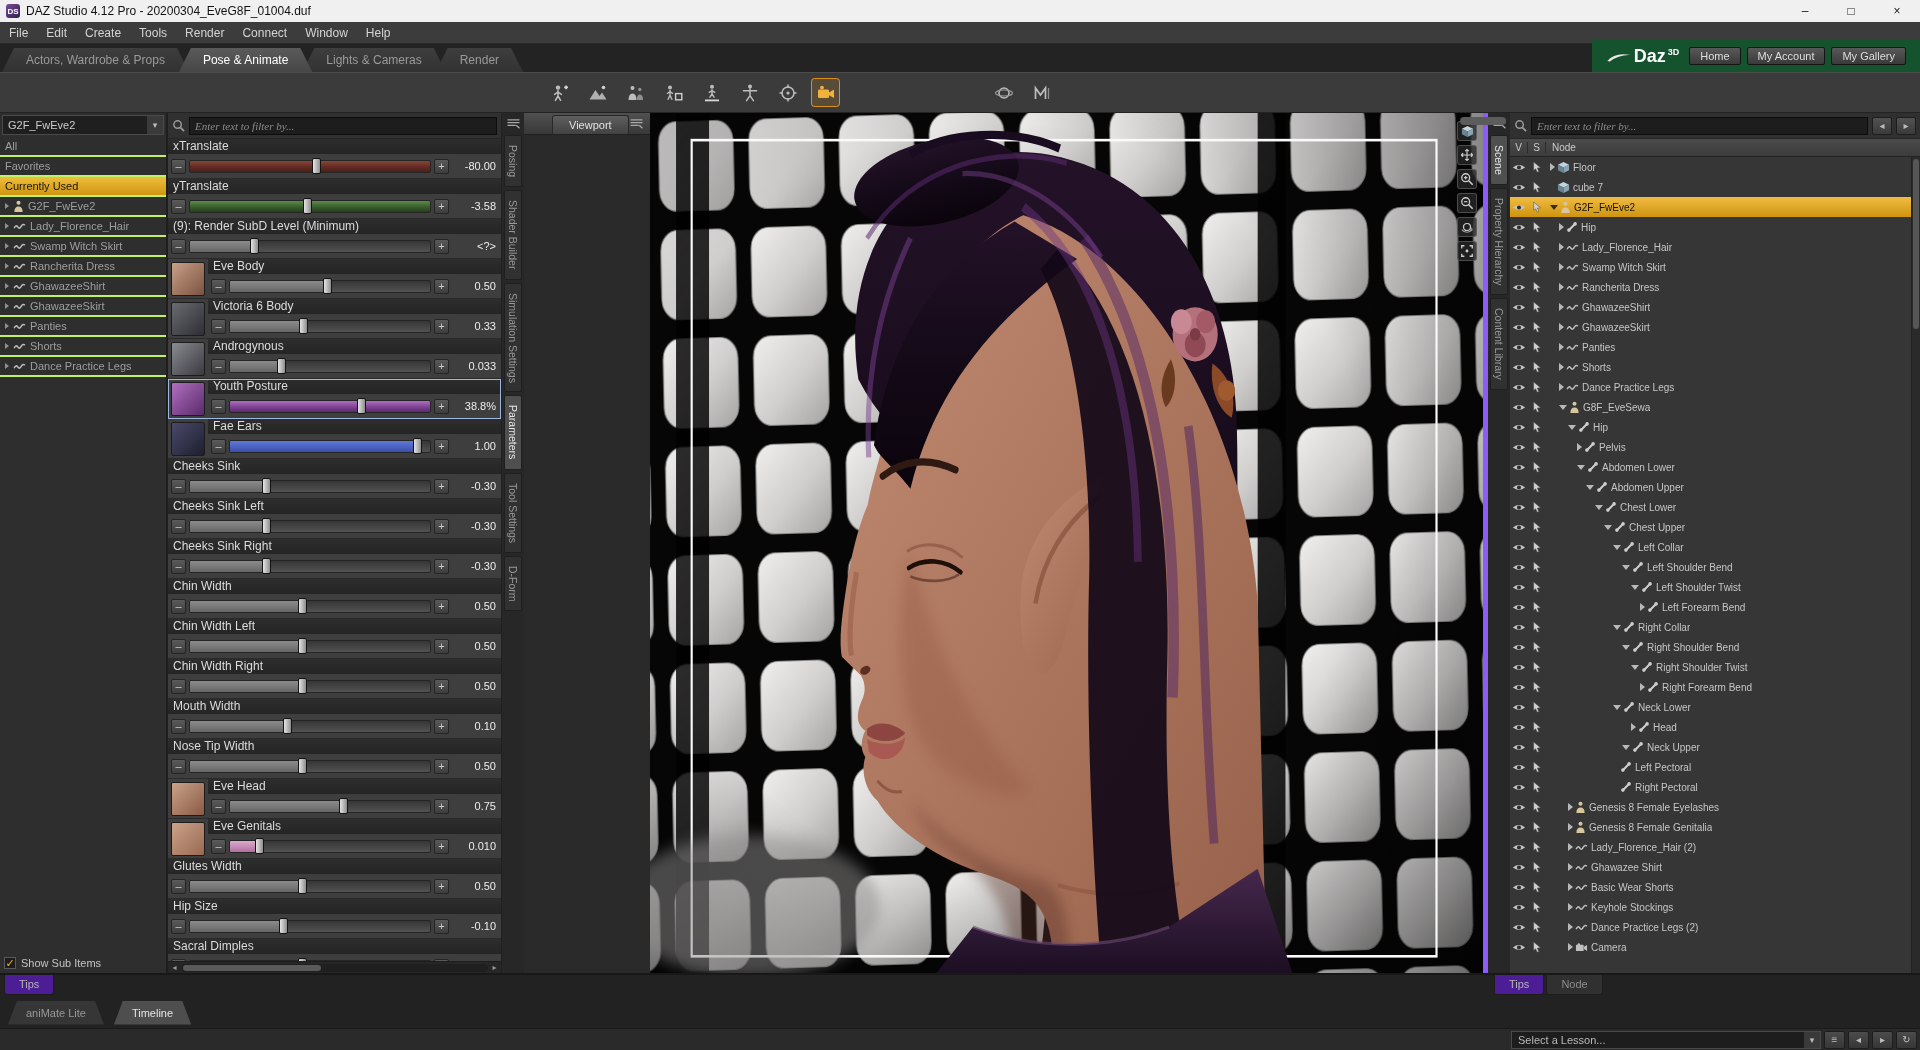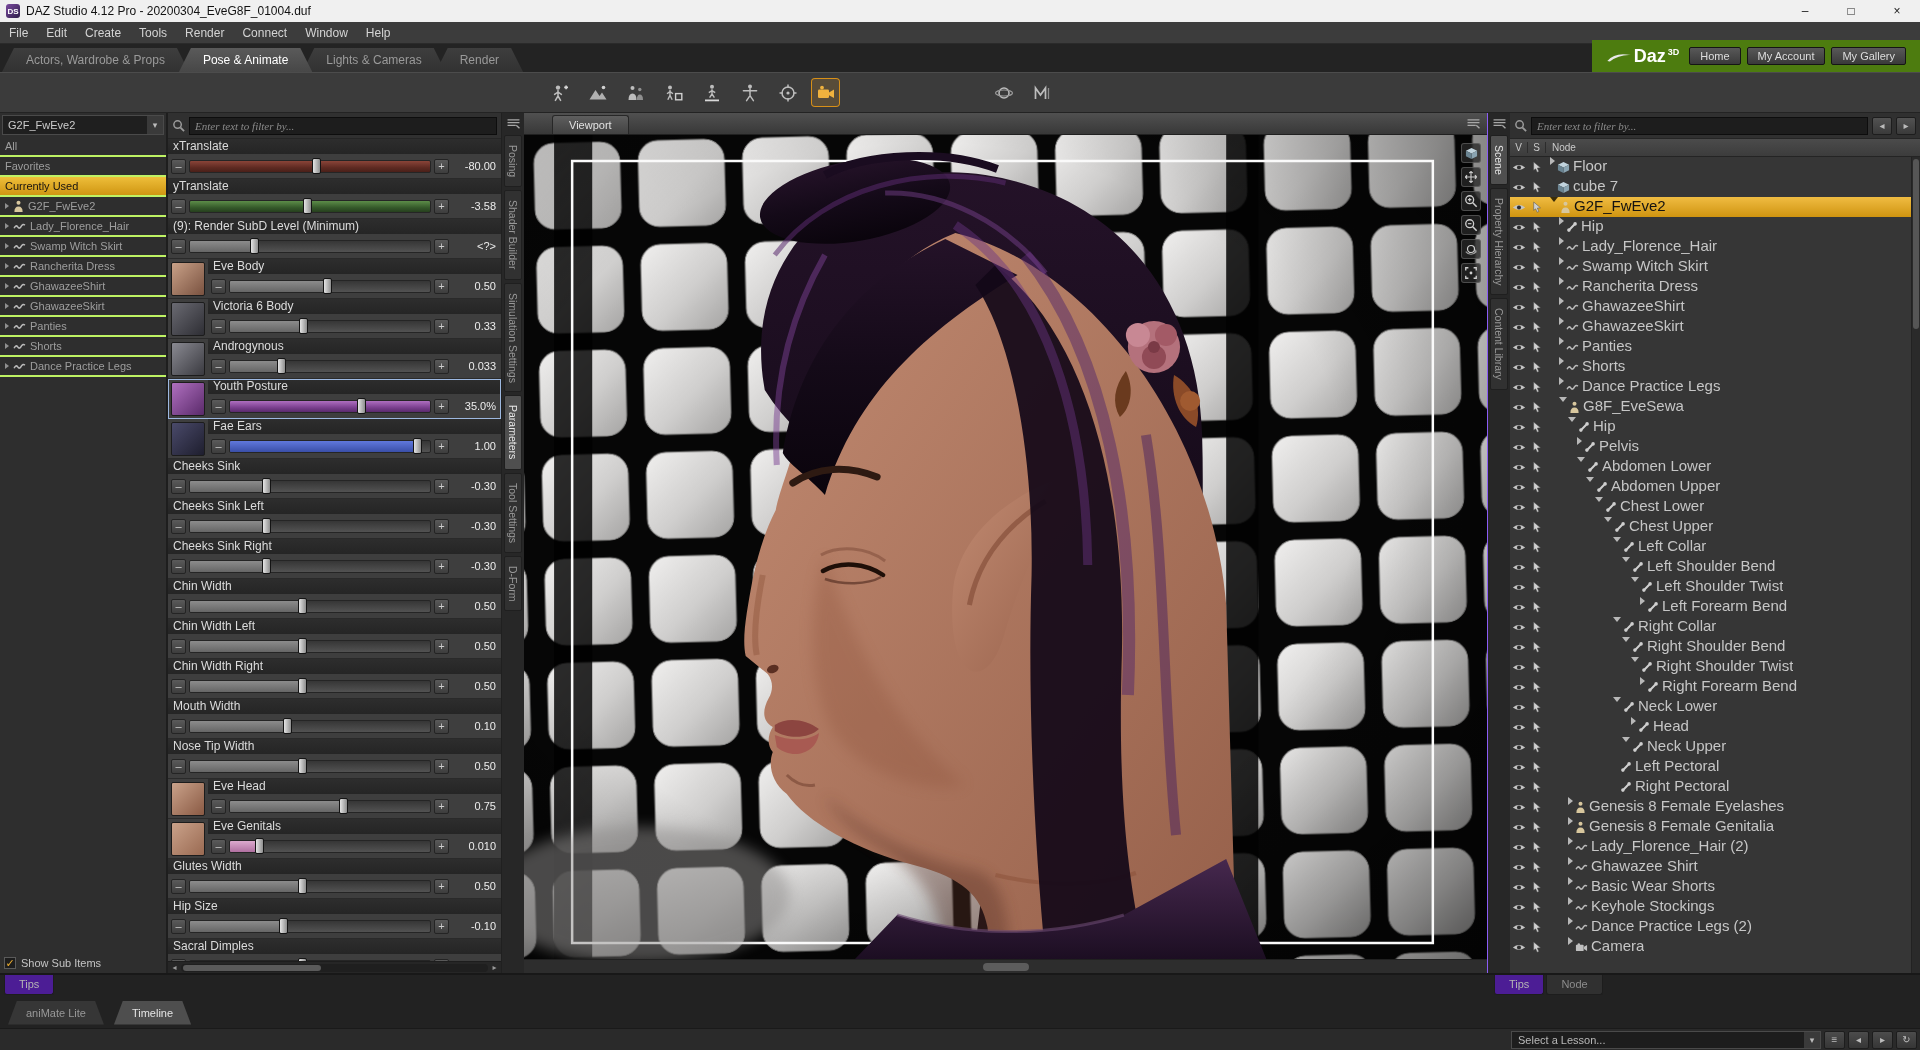--- a/index.html
+++ b/index.html
@@ -20,21 +20,21 @@
   
   .menubar{height:22px;background:#3c3c3c;display:flex;align-items:center;border-bottom:1px solid #2a2a2a}
   .menu-item{padding:0 9px;color:#d4d4d4;font-size:12px;height:100%;display:flex;align-items:center}
 
   
   .tabrow{height:28px;background:#232323;display:flex;align-items:flex-end}
   .atab{height:24px;line-height:24px;padding:0 24px;margin-right:-10px;font-size:12px;color:#9a9a9a;
     background:linear-gradient(180deg,#3e3e3e,#323232);
     clip-path:polygon(12px 0,calc(100% - 12px) 0,100% 100%,0 100%)}
   .atab.active{background:linear-gradient(180deg,#5a5a5a,#474747);color:#fff;z-index:2;position:relative}
-  .brand{margin-left:auto;height:100%;background:#4d7c0f;display:flex;align-items:center;gap:10px;padding:16px 14px}
+  .brand{margin-left:auto;height:100%;background:#14532d;display:flex;align-items:center;gap:10px;padding:16px 14px}
   .logo{color:#fff;font-weight:bold;font-size:18px;display:flex;align-items:flex-start;gap:2px}
   .logo .swoosh{width:26px;height:14px;margin-top:4px}
   .logo sup{font-size:9px;margin-top:1px}
   .brand-btn{height:18px;line-height:16px;padding:0 10px;font-size:11px;color:#ddd;
     background:linear-gradient(180deg,#585858,#3a3a3a);border:1px solid #151515;border-radius:2px}
 
   
   .toolbar{height:41px;background:#3b3b3b;border-top:1px solid #4c4c4c;border-bottom:1px solid #232323;
     display:flex;align-items:center;padding-left:546px;gap:11px}
   .tool-btn{width:27px;height:27px;display:flex;align-items:center;justify-content:center;border-radius:3px}
@@ -92,42 +92,42 @@
   .hs-thumb{position:absolute;left:2px;top:1px;width:45%;height:6px;background:#5a5a5a;border-radius:3px}
 
   
   .sidetabs{width:22px;background:#272727;display:flex;flex-direction:column;align-items:center;padding-top:2px;gap:3px}
   .panelmenu{margin:3px 0}
   .vtab{writing-mode:vertical-rl;padding:9px 2px;font-size:10.5px;color:#989898;background:#313131;
     border:1px solid #1f1f1f;border-radius:2px;white-space:nowrap}
   .vtab.active{background:#4f4f4f;color:#e6e6e6}
 
   
-  .viewport{flex:1;display:flex;flex-direction:column;background:#2a2a2a;border-right:1px solid #8b5cf6;min-width:0}
+  .viewport{flex:1;display:flex;background:#2a2a2a;border-right:5px solid #8b5cf6;min-width:0}
   .vp-tabbar{height:22px;background:linear-gradient(180deg,#505050,#383838);display:flex;align-items:flex-end;
     padding-left:28px;border-bottom:1px solid #202020}
   .vp-tab{height:19px;line-height:18px;padding:0 16px;font-size:11px;color:#e2e2e2;
     background:linear-gradient(180deg,#5e5e5e,#424242);border:1px solid #272727;border-bottom:none;border-radius:3px 3px 0 0}
   .vp-menu{margin-left:auto;align-self:center;margin-right:6px}
   .vp-canvas{flex:1;position:relative;overflow:hidden;background:#0a0a0a}
   .vp-svg{position:absolute;inset:0;width:100%;height:100%}
   .vp-tools{position:absolute;right:6px;top:8px;display:flex;flex-direction:column;gap:4px}
   .vp-toolbtn{width:20px;height:20px;border-radius:3px;background:rgba(40,40,40,.78);border:1px solid rgba(130,130,130,.45);
     display:flex;align-items:center;justify-content:center}
   .vp-bottom{height:14px;background:#2d2d2d;border-top:1px solid #202020;position:relative}
   .vp-handle{position:absolute;left:50%;top:3px;transform:translateX(-50%);width:46px;height:8px;background:#5c5c5c;border-radius:4px}
 
   
   .scene{width:410px;background:#363636;display:flex;flex-direction:column}
   .colheader{height:18px;display:flex;align-items:center;background:linear-gradient(180deg,#4b4b4b,#3c3c3c);
     border-bottom:1px solid #242424;font-size:10px;color:#cacaca}
   .col-v,.col-s{width:18px;text-align:center;border-right:1px solid #2c2c2c}
   .col-node{flex:1;padding-left:6px}
   .tree{flex:1;overflow:hidden;position:relative}
-  .srow{height:20px;display:flex;font-size:15px;color:#c6c6c6;white-space:nowrap}
+  .srow{height:20px;display:flex;align-items:center;font-size:10px;color:#c6c6c6;white-space:nowrap}
   .srow.selected{background:linear-gradient(180deg,#f0bc42,#cf9410);color:#141210}
   .scell{width:18px;flex:none;display:flex;justify-content:center}
   .sarrow-r{width:0;height:0;border-left:5px solid #b8b8b8;border-top:4px solid transparent;border-bottom:4px solid transparent;margin:0 2px}
   .sarrow-d{width:0;height:0;border-top:5px solid #b8b8b8;border-left:4px solid transparent;border-right:4px solid transparent;margin:0 2px}
   .sarrow-n{width:9px;flex:none}
   .srow.selected .sarrow-d{border-top-color:#3a2c08}
   .slabel{margin-left:3px;overflow:hidden;text-overflow:ellipsis}
   .vscroll{position:absolute;right:0;top:0;bottom:0;width:9px;background:#2a2a2a;border-left:1px solid #222}
   .vthumb{position:absolute;left:1px;right:1px;top:2px;height:170px;background:#565656;border-radius:3px}
 
@@ -498,21 +498,21 @@
           <div class="pthumb" style="background: linear-gradient(135deg, rgb(176, 112, 192), rgb(90, 42, 106));"></div>
           <div class="pbody">
             <div class="phead"><span class="plabel">Youth Posture</span></div>
             <div class="prow">
               <div class="pbtn">–</div>
               <div class="ptrack track-purple">
                 <div class="pfill" style="width: 66%;"></div>
                 <div class="pthumb-btn" style="left: calc(66% - 5px);"></div>
               </div>
               <div class="pbtn">+</div>
-              <div class="pvalue">35.0%</div>
+              <div class="pvalue">38.8%</div>
             </div>
           </div>
         </div>
         <div class="pgroup">
           <div class="pthumb" style="background: linear-gradient(135deg, rgb(74, 74, 106), rgb(30, 30, 46));"></div>
           <div class="pbody">
             <div class="phead"><span class="plabel">Fae Ears</span></div>
             <div class="prow">
               <div class="pbtn">–</div>
               <div class="ptrack track-blue">

